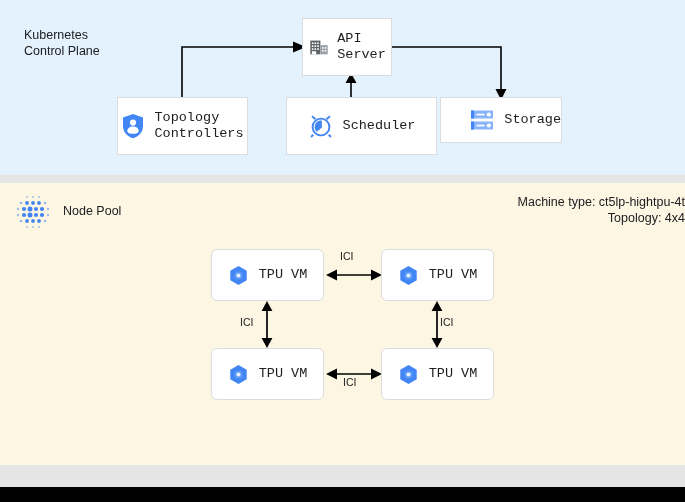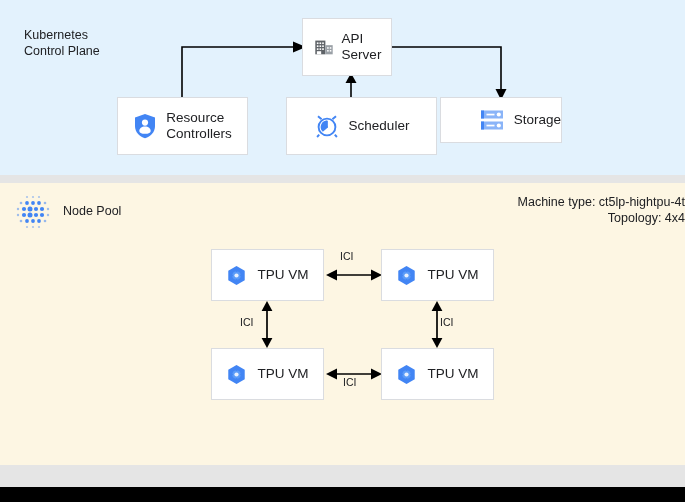--- a/index.html
+++ b/index.html
@@ -82,20 +82,21 @@
 
   
   .box {
     position: absolute;
     background: #ffffff;
     border: 1px solid #dadce0;
     box-sizing: border-box;
     display: flex;
     align-items: center;
     justify-content: center;
+    font-family: Liberation Mono, monospace;
   }
   .box .box-icon {
     flex: 0 0 auto;
     display: flex;
     align-items: center;
     justify-content: center;
   }
   .box .box-label {
     font-size: 13.5px;
     color: #202124;
@@ -105,21 +106,21 @@
   }
 
   
   #box-api-server  { left: 302px; top: 18px;  width: 90px;  height: 58px; }
   #box-api-server .box-label { margin-left: 7px; }
   #box-resource-controllers { left: 117px; top: 97px; width: 131px; height: 58px; }
   #box-scheduler   { left: 286px; top: 97px; width: 151px; height: 58px; }
   #box-storage     { left: 440px; top: 97px; width: 122px; height: 46px; justify-content: flex-end; }
 
   
-  .tpu-box { width: 113px; height: 52px; }
+  .tpu-box { width: 113px; height: 52px; border-radius: 6px; }
   #tpu-vm-0 { left: 211px; top: 249px; }
   #tpu-vm-1 { left: 381px; top: 249px; }
   #tpu-vm-2 { left: 211px; top: 348px; }
   #tpu-vm-3 { left: 381px; top: 348px; }
   .tpu-box .box-label { margin-left: 10px; }
 
   
   .connector {
     position: absolute;
     pointer-events: none;
@@ -190,21 +191,21 @@
   </div>
 
   <div class="box" id="box-resource-controllers">
     <span class="box-icon">
       <svg width="24" height="26" viewBox="0 0 24 26">
         <path d="M12 1 L22 4.5 V13 C22 19.2 17.6 23.6 12 25.2 C6.4 23.6 2 19.2 2 13 V4.5 Z" fill="#4285f4"></path>
         <circle cx="12" cy="9.6" r="3.1" fill="#ffffff"></circle>
         <path d="M12 13.4 C8.6 13.4 6.3 15.3 6.3 17.9 C6.3 19.6 8.8 20.8 12 20.8 C15.2 20.8 17.7 19.6 17.7 17.9 C17.7 15.3 15.4 13.4 12 13.4 Z" fill="#ffffff"></path>
       </svg>
     </span>
-    <span class="box-label">Resource
+    <span class="box-label">Topology
 Controllers</span>
   </div>
 
   <div class="box" id="box-scheduler">
     <span class="box-icon">
       <svg width="26" height="26" viewBox="0 0 26 26">
         <g fill="none" stroke="#4285f4" stroke-width="1.9">
           <line x1="4.0" y1="3.2" x2="7.6" y2="6.3"></line>
           <line x1="22.0" y1="3.2" x2="18.4" y2="6.3"></line>
           <line x1="5.2" y1="21.6" x2="3.1" y2="24.0"></line>

